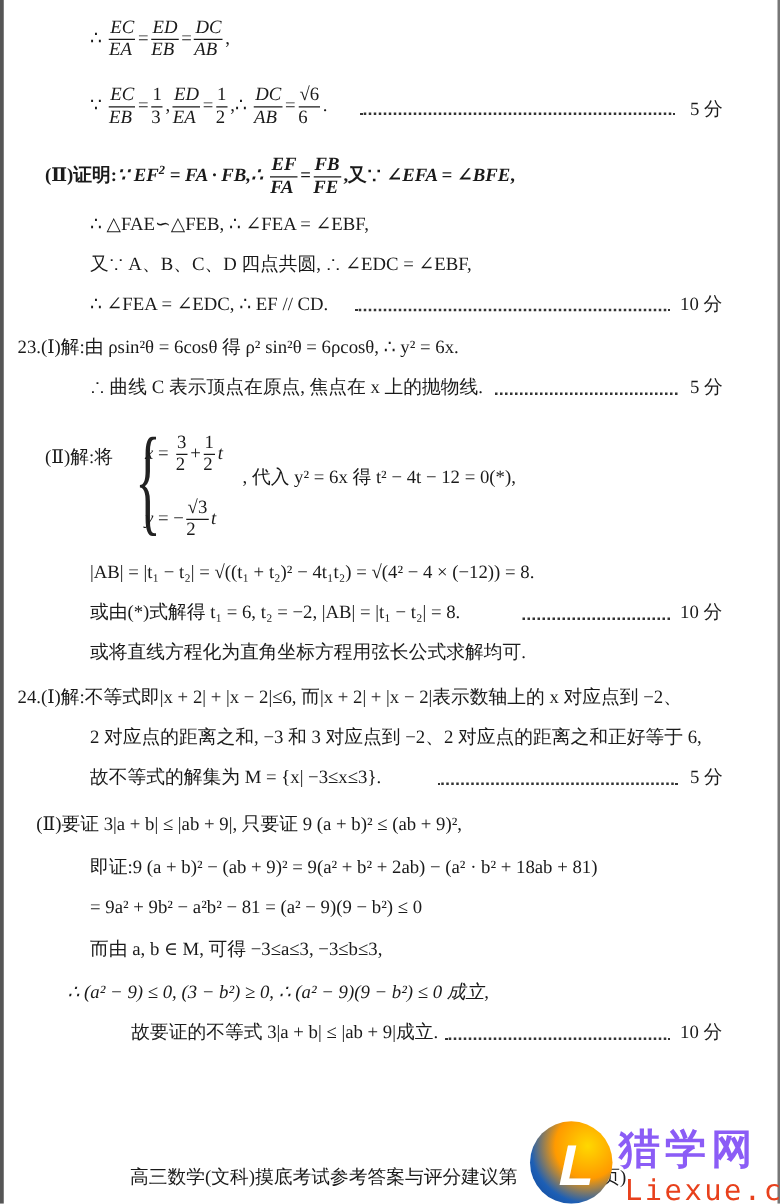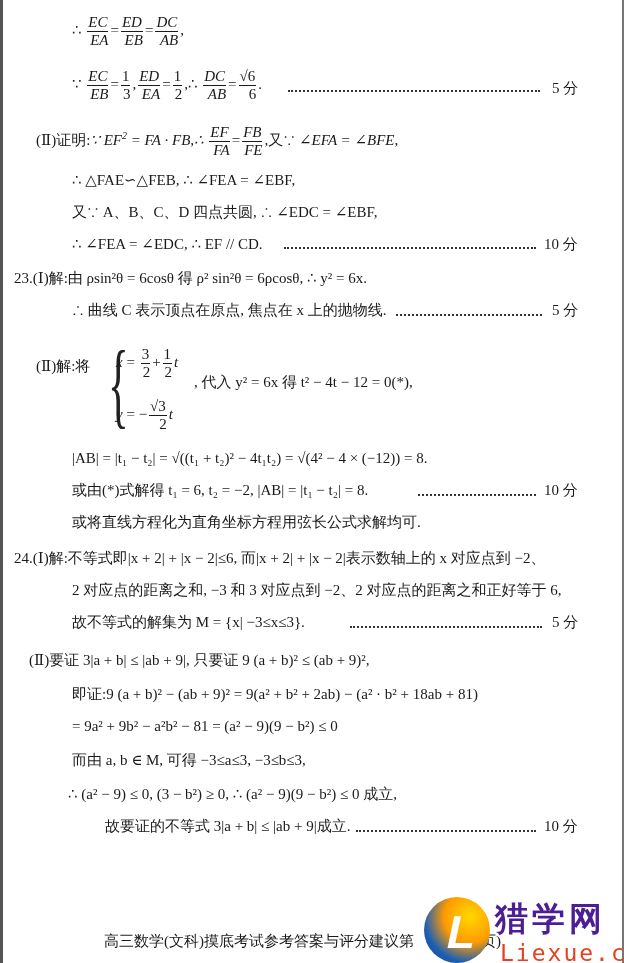--- a/index.html
+++ b/index.html
@@ -6,56 +6,56 @@
   body {
     width: 624px; height: 963px; position: relative; overflow: hidden;
     background: #ffffff; color: #1a1a1a;
     font-family: "Liberation Serif", "DejaVu Serif", serif;
     font-size: 15px;
   }
   .border-left { position: absolute; left: 0; top: 0; width: 3px; height: 963px; background: #555; }
   .border-right { position: absolute; right: 0; top: 0; width: 2px; height: 963px; background: #777; }
   .line { position: absolute; white-space: nowrap; line-height: 20px; }
   .math { font-style: italic; }
-  .frac { display: inline-block; vertical-align: middle; text-align: right; margin: 0 2px; font-style: italic; }
+  .frac { display: inline-block; vertical-align: middle; text-align: left; margin: 0 2px; font-style: italic; }
   .frac .num { display: block; border-bottom: 1px solid #1a1a1a; padding: 0 1px; line-height: 17px; }
   .frac .den { display: block; line-height: 17px; }
   .frac.up { font-style: normal; }
   sup, sub { font-size: 10px; }
   .dots { position: absolute; border-bottom: 2px dotted #333; height: 0; }
   .score { position: absolute; white-space: nowrap; line-height: 20px; }
   .brace { position: absolute; font-size: 96px; line-height: 96px; font-weight: 100; color: #222; transform: scaleX(0.45); transform-origin: left top; }
   .footer { position: absolute; left: 104px; top: 932px; font-size: 15px; white-space: nowrap; }
   .logo { position: absolute; left: 424px; top: 897px; width: 66px; height: 66px; border-radius: 50%;
           background: radial-gradient(circle at 70% 30%, #ffd800 0%, #ff9a00 40%, #1d5fb5 70%, #0c3f8f 100%); }
   .logo-l { position: absolute; left: 448px; top: 905px; font-family: "Liberation Sans", sans-serif; font-weight: bold;
             font-size: 46px; color: #ffffff; transform: skewX(-12deg); }
   .brand-cn { position: absolute; left: 495px; top: 897px; font-family: "DejaVu Sans", sans-serif; font-weight: bold;
-              font-size: 33px; color: #4c1d95; letter-spacing: 4px; white-space: nowrap; }
+              font-size: 33px; color: #8b5cf6; letter-spacing: 4px; white-space: nowrap; }
   .brand-en { position: absolute; left: 500px; top: 940px; font-family: "DejaVu Sans Mono", monospace;
               font-size: 23px; color: #e8401c; letter-spacing: 2px; white-space: nowrap; }
 </style>
 </head>
 <body>
 
 <div class="border-left"></div>
 <div class="border-right"></div>
 
 <div class="line" style="left:72px; top:14px;">
   <span>∴</span>
   <span class="frac"><span class="num">EC</span><span class="den">EA</span></span>=<span class="frac"><span class="num">ED</span><span class="den">EB</span></span>=<span class="frac"><span class="num">DC</span><span class="den">AB</span></span><span>,</span>
 </div>
 
 <div class="line" style="left:72px; top:68px;">
   ∵ <span class="frac"><span class="num">EC</span><span class="den">EB</span></span>=<span class="frac up"><span class="num">1</span><span class="den">3</span></span>,<span class="frac"><span class="num">ED</span><span class="den">EA</span></span>=<span class="frac up"><span class="num">1</span><span class="den">2</span></span>,∴ <span class="frac"><span class="num">DC</span><span class="den">AB</span></span>=<span class="frac up"><span class="num">√6</span><span class="den">6</span></span>.
 </div>
 <div class="dots" style="left:288px; top:90px; width:252px;"></div>
 <div class="score" style="left:552px; top:78px;">5 分</div>
 
-<div class="line" style="left:36px; top:124px;">
+<div class="line" style="left:36px; top:124px;font-weight:bold;">
   <span>(Ⅱ)证明:</span><span class="math">∵ EF<sup>2</sup> = FA · FB,∴ </span><span class="frac"><span class="num">EF</span><span class="den">FA</span></span>=<span class="frac"><span class="num">FB</span><span class="den">FE</span></span>,又∵ <span class="math">∠EFA = ∠BFE</span>,
 </div>
 <div class="line" style="left:72px; top:170px;">∴ △FAE∽△FEB, ∴ ∠FEA = ∠EBF,</div>
 <div class="line" style="left:72px; top:202px;">又∵ A、B、C、D 四点共圆, ∴ ∠EDC = ∠EBF,</div>
 <div class="line" style="left:72px; top:234px;">∴ ∠FEA = ∠EDC, ∴ EF // CD.</div>
 <div class="dots" style="left:284px; top:247px; width:252px;"></div>
 <div class="score" style="left:544px; top:234px;">10 分</div>
 
 <div class="line" style="left:14px; top:268px;text-align:right;">
   <span>23.</span><span>(Ⅰ)解:</span><span>由 ρsin²θ = 6cosθ 得 ρ² sin²θ = 6ρcosθ, ∴ y² = 6x.</span>
@@ -87,21 +87,21 @@
 <div class="line" style="left:72px; top:612px;">故不等式的解集为 M = {x| −3≤x≤3}.</div>
 <div class="dots" style="left:350px; top:626px; width:192px;"></div>
 <div class="score" style="left:552px; top:612px;">5 分</div>
 
 <div class="line" style="left:29px; top:650px;">
   <span>(Ⅱ)</span><span>要证 3|a + b| ≤ |ab + 9|, 只要证 9 (a + b)² ≤ (ab + 9)²,</span>
 </div>
 <div class="line" style="left:72px; top:684px;">即证:9 (a + b)² − (ab + 9)² = 9(a² + b² + 2ab) − (a² · b² + 18ab + 81)</div>
 <div class="line" style="left:72px; top:716px;">= 9a² + 9b² − a²b² − 81 = (a² − 9)(9 − b²) ≤ 0</div>
 <div class="line" style="left:72px; top:750px;">而由 a, b ∈ M, 可得 −3≤a≤3, −3≤b≤3,</div>
-<div class="line" style="left:68px; top:784px;">∴ (a² − 9) ≤ 0, (3 − b²) ≥ 0, ∴ (a² − 9)(9 − b²) ≤ 0 成立,</div>
+<div class="line" style="left:54px; top:784px;font-style:italic;">∴ (a² − 9) ≤ 0, (3 − b²) ≥ 0, ∴ (a² − 9)(9 − b²) ≤ 0 成立,</div>
 <div class="line" style="left:72px; top:816px;margin-left:33px;">故要证的不等式 3|a + b| ≤ |ab + 9|成立.</div>
 <div class="dots" style="left:356px; top:830px; width:180px;"></div>
 <div class="score" style="left:544px; top:816px;">10 分</div>
 
 <div class="footer">
   <span>高三数学(文科)摸底考试参考答案与评分建议第</span>
   <span style="margin-left:52px;">4 页)</span>
 </div>
 
 <div class="logo"></div>

